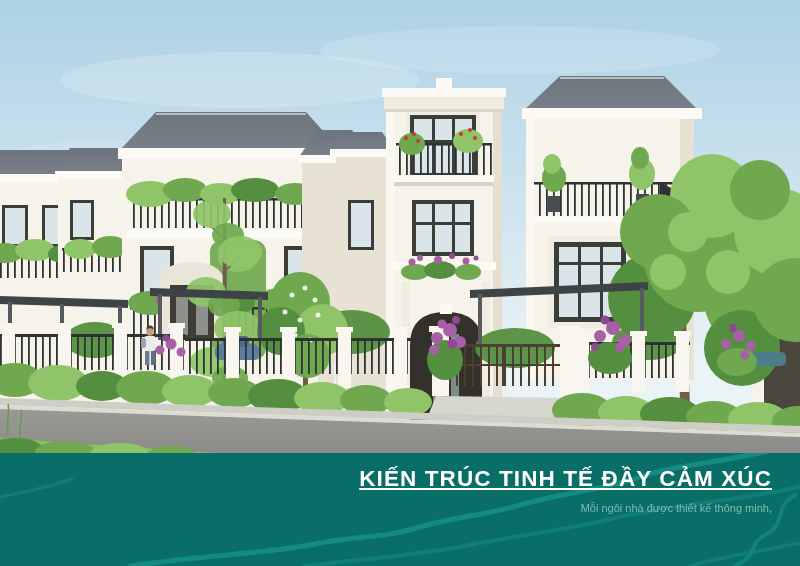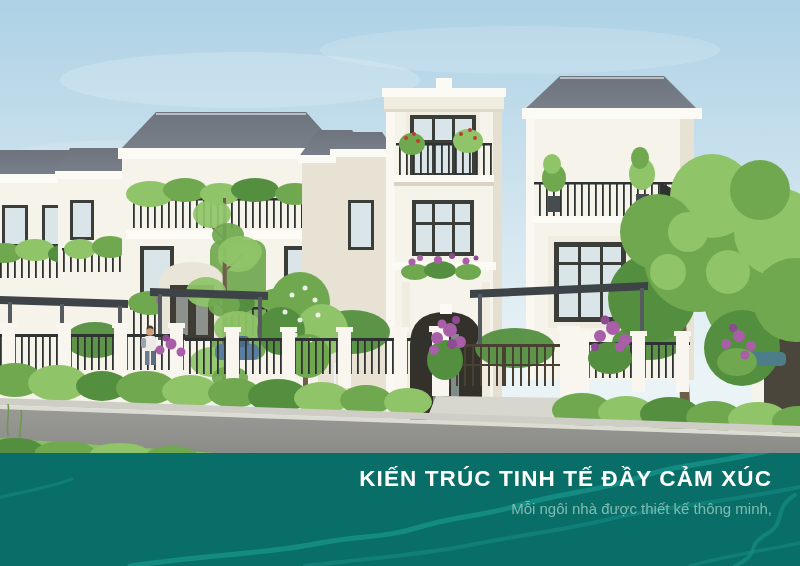--- a/index.html
+++ b/index.html
@@ -34,22 +34,22 @@
   .red{fill:#c23b32;}
   .road-rect{fill:url(#roadG);}
 
   
   .banner{position:absolute;left:0;top:453px;width:800px;height:113px;
           background:var(--banner-teal,#0a6e68);overflow:hidden;}
   .contours{position:absolute;top:0;left:0;}
   .contour{fill:none;stroke:var(--contour-line,#17958a);stroke-linecap:round;}
   .banner-text{position:absolute;top:0;right:28px;text-align:right;}
   .banner-title{margin-top:13px;font-weight:bold;font-size:22.5px;letter-spacing:1.1px;
-                color:var(--title-text,#ffffff);white-space:nowrap;}
-  .banner-sub{font-size:15px;line-height:15px;color:var(--subtitle-text,#7fbcb4);white-space:nowrap;}
+                color:var(--title-text,#ffffff);white-space:nowrap;text-decoration:underline;}
+  .banner-sub{font-size:11px;line-height:15px;color:var(--subtitle-text,#7fbcb4);white-space:nowrap;}
   .banner-sub.first{margin-top:9px;}
 </style>
 </head>
 <body>
 
 <div class="page">
 
   <div class="render" title="Row of white neo-classical three-storey villas with grey hip roofs, planted balconies, iron fences, hedges, purple flowering shrubs and a street in the foreground">
     <svg width="800" height="453" viewBox="0 0 800 453">
       <defs>

